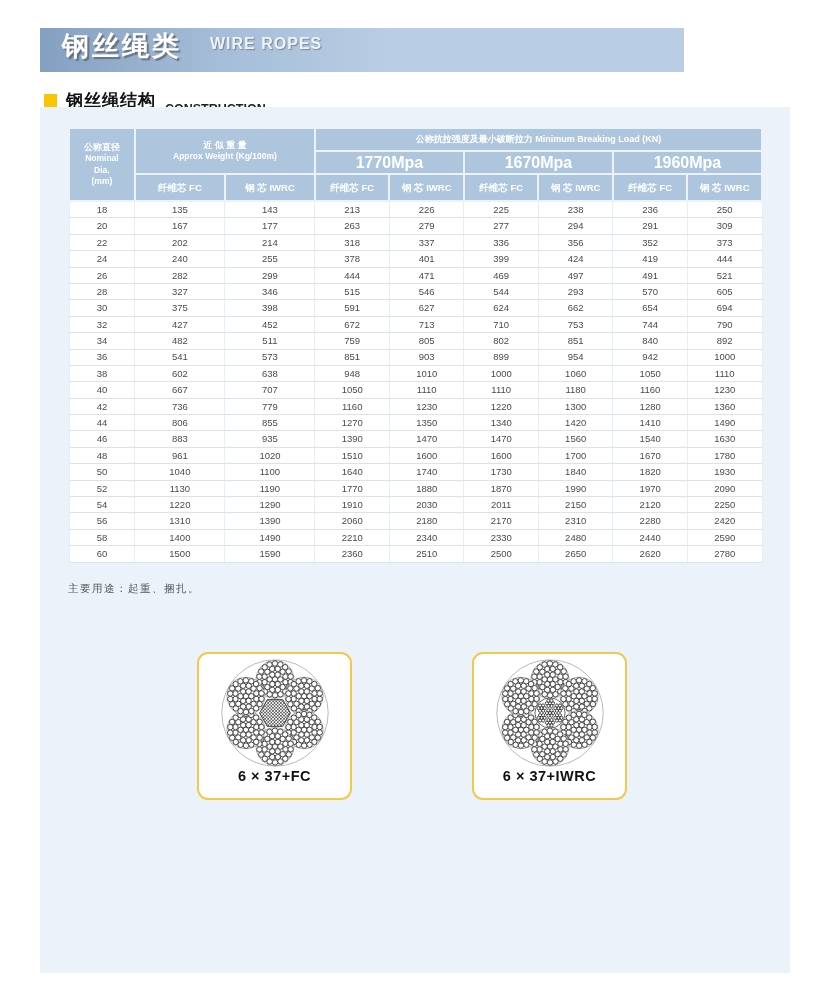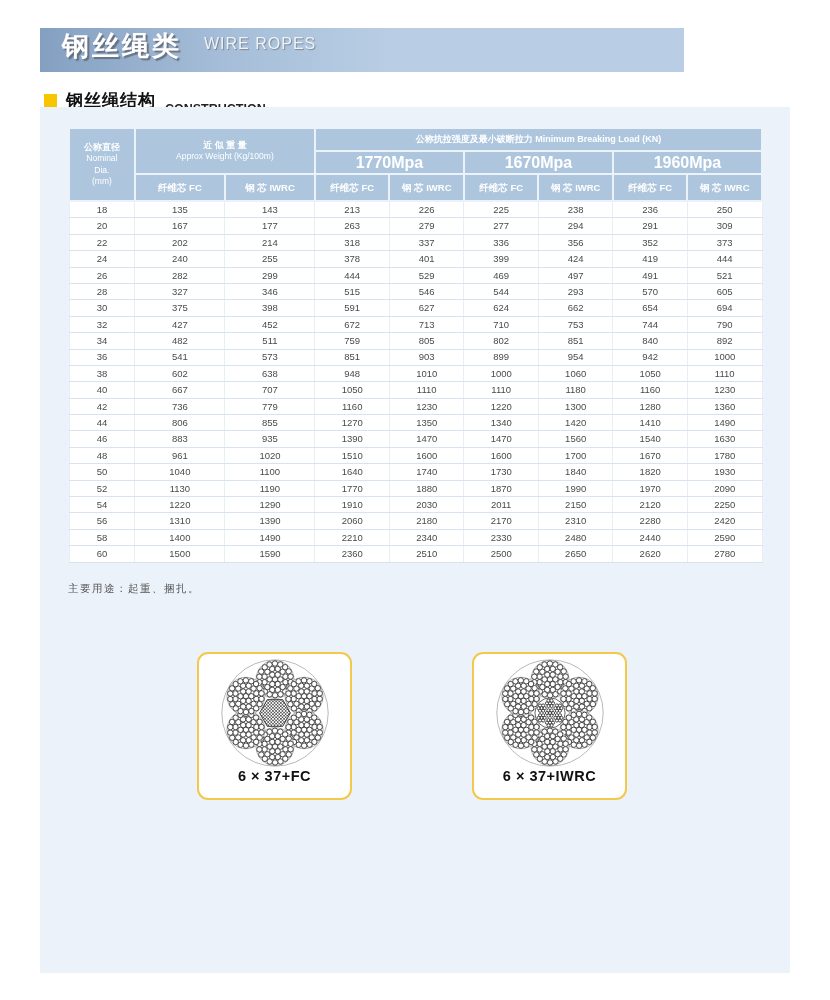--- a/index.html
+++ b/index.html
@@ -5,41 +5,41 @@
   html,body{margin:0;padding:0;background:#fff;}
   .page{position:relative;width:830px;height:1000px;background:#ffffff;overflow:hidden;
         font-family:"Liberation Sans",sans-serif;}
 
   
   .banner{position:absolute;left:40px;top:28px;width:644px;height:44px;
           background:linear-gradient(90deg,#84a0c1 0%,#a5bdd8 28%,#b9cee4 55%,#b9cee4 100%);
           display:flex;padding-left:22px;box-sizing:border-box;gap:8px;}
   .banner-cn{font-size:27px;font-weight:bold;color:#ffffff;letter-spacing:3px;
              text-shadow:2px 2px 1px rgba(90,95,105,.75);}
-  .banner-en{font-size:16px;font-weight:normal;color:#eef3f8;margin-left:14px;margin-top:7px;
+  .banner-en{font-size:16px;font-weight:bold;color:#eef3f8;margin-left:20px;margin-top:7px;
              letter-spacing:1px;text-shadow:1px 1px 1px rgba(90,95,105,.6);}
 
   
   .section-heading{position:absolute;left:44px;top:84px;display:flex;align-items:center;gap:9px;}
   .bullet{width:13px;height:13px;background:#f8c501;}
   .sec-cn{font-size:17px;font-weight:bold;color:#111;letter-spacing:1px;}
   .sec-en{font-size:12.5px;font-weight:bold;color:#222;margin-top:18px;}
 
   
   .content{position:absolute;left:40px;top:107px;width:750px;height:866px;background:#ebf2f9;}
 
   
   .spec-table{position:absolute;left:28px;top:20px;width:695px;border-collapse:collapse;
               table-layout:fixed;}
   .spec-table thead th{background:#adc6de;color:#ffffff;font-weight:bold;text-align:center;
               border:2px solid #ebf2f9;padding:0;line-height:1.25;}
   .h-r1 th{height:21px;font-size:9px;}
   .h-r2 th{height:21px;font-size:16px;}
   .h-r3 th{height:25px;font-size:9.5px;}
-  .th-sub{font-size:8.5px;font-weight:normal;}
+  .th-sub{font-size:8.5px;font-weight:bold;}
   .spec-table tbody td{background:#ffffff;color:#4a4a4a;font-size:9.5px;text-align:center;
               height:15.4px;padding:0;line-height:1;
               border-top:1px solid #d8e3ef;border-bottom:1px solid #d8e3ef;
               border-left:1px solid #e6eef6;border-right:1px solid #e6eef6;}
 
   
   .note{position:absolute;left:28px;top:464px;font-size:10.5px;color:#555;letter-spacing:1.5px;}
 
   
   .card{position:absolute;width:155px;height:148px;background:#fff;border:2px solid #f2c94c;
@@ -152,21 +152,21 @@
             <td>399</td>
             <td>424</td>
             <td>419</td>
             <td>444</td>
           </tr>
           <tr>
             <td>26</td>
             <td>282</td>
             <td>299</td>
             <td>444</td>
-            <td>529</td>
+            <td>471</td>
             <td>469</td>
             <td>497</td>
             <td>491</td>
             <td>521</td>
           </tr>
           <tr>
             <td>28</td>
             <td>327</td>
             <td>346</td>
             <td>515</td>

